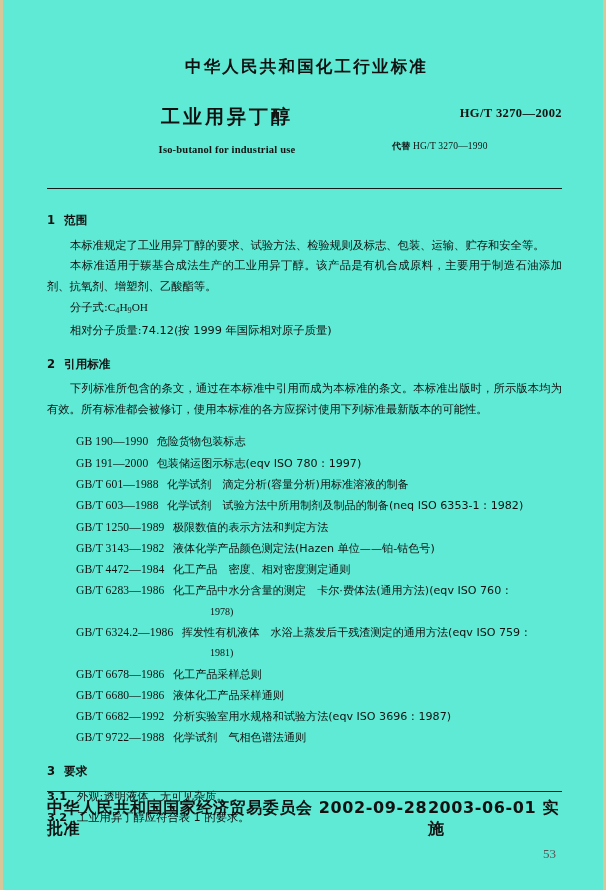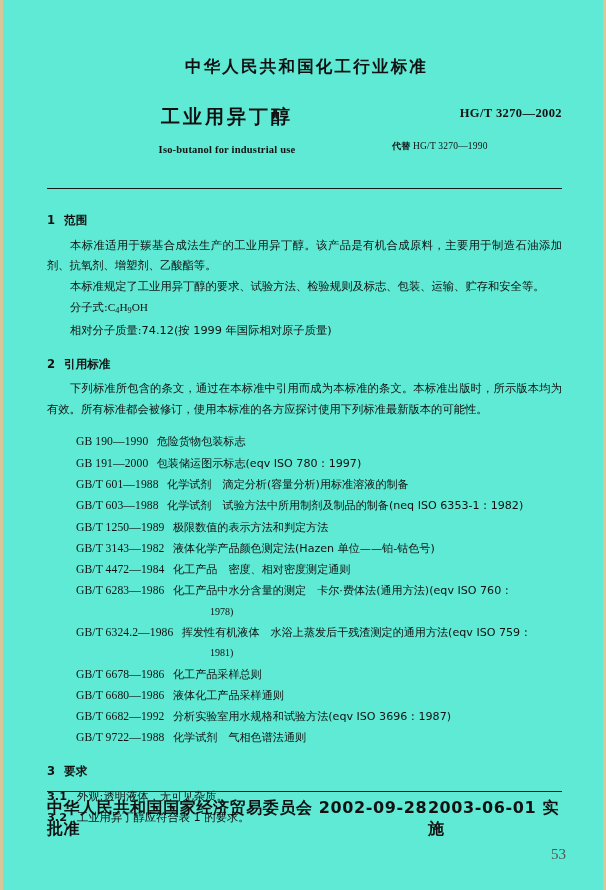--- a/index.html
+++ b/index.html
@@ -181,24 +181,24 @@
     display: flex;
     justify-content: space-between;
     align-items: baseline;
     font-family: "DejaVu Sans", "Liberation Sans", sans-serif;
     font-weight: bold;
     font-size: 16px;
     letter-spacing: 0.6px;
   }
   .page-no {
     position: absolute;
-    right: 37px;
+    right: 47px;
     top: 846px;
     font-family: "Liberation Serif", serif;
-    font-size: 15px;
+    font-size: 13px;
     color: #555;
   }
   sub { font-size: 73%; vertical-align: -0.22em; }
 </style>
 </head>
 <body>
 
 <div class="page">
   <div class="content">
 
@@ -221,22 +221,22 @@
       </div>
 
       <div class="rule-top"></div>
     </div>
 
     <div class="body">
 
       <div class="sec-head">
         <span class="num">1</span><span>范围</span>
       </div>
+      <p class="para">本标准规定了工业用异丁醇的要求、试验方法、检验规则及标志、包装、运输、贮存和安全等。</p>
       <p class="para">本标准适用于羰基合成法生产的工业用异丁醇。该产品是有机合成原料，主要用于制造石油添加剂、抗氧剂、增塑剂、乙酸酯等。</p>
-      <p class="para">本标准规定了工业用异丁醇的要求、试验方法、检验规则及标志、包装、运输、贮存和安全等。</p>
       <div class="sub-line">
         <span>分子式:</span><span class="sn">C</span><sub class="sn">4</sub><span class="sn">H</span><sub class="sn">9</sub><span class="sn">OH</span>
       </div>
       <div class="sub-line">相对分子质量:74.12(按 1999 年国际相对原子质量)</div>
 
       <div class="sec-head">
         <span class="num">2</span><span>引用标准</span>
       </div>
       <p class="para">下列标准所包含的条文，通过在本标准中引用而成为本标准的条文。本标准出版时，所示版本均为有效。所有标准都会被修订，使用本标准的各方应探讨使用下列标准最新版本的可能性。</p>
 

